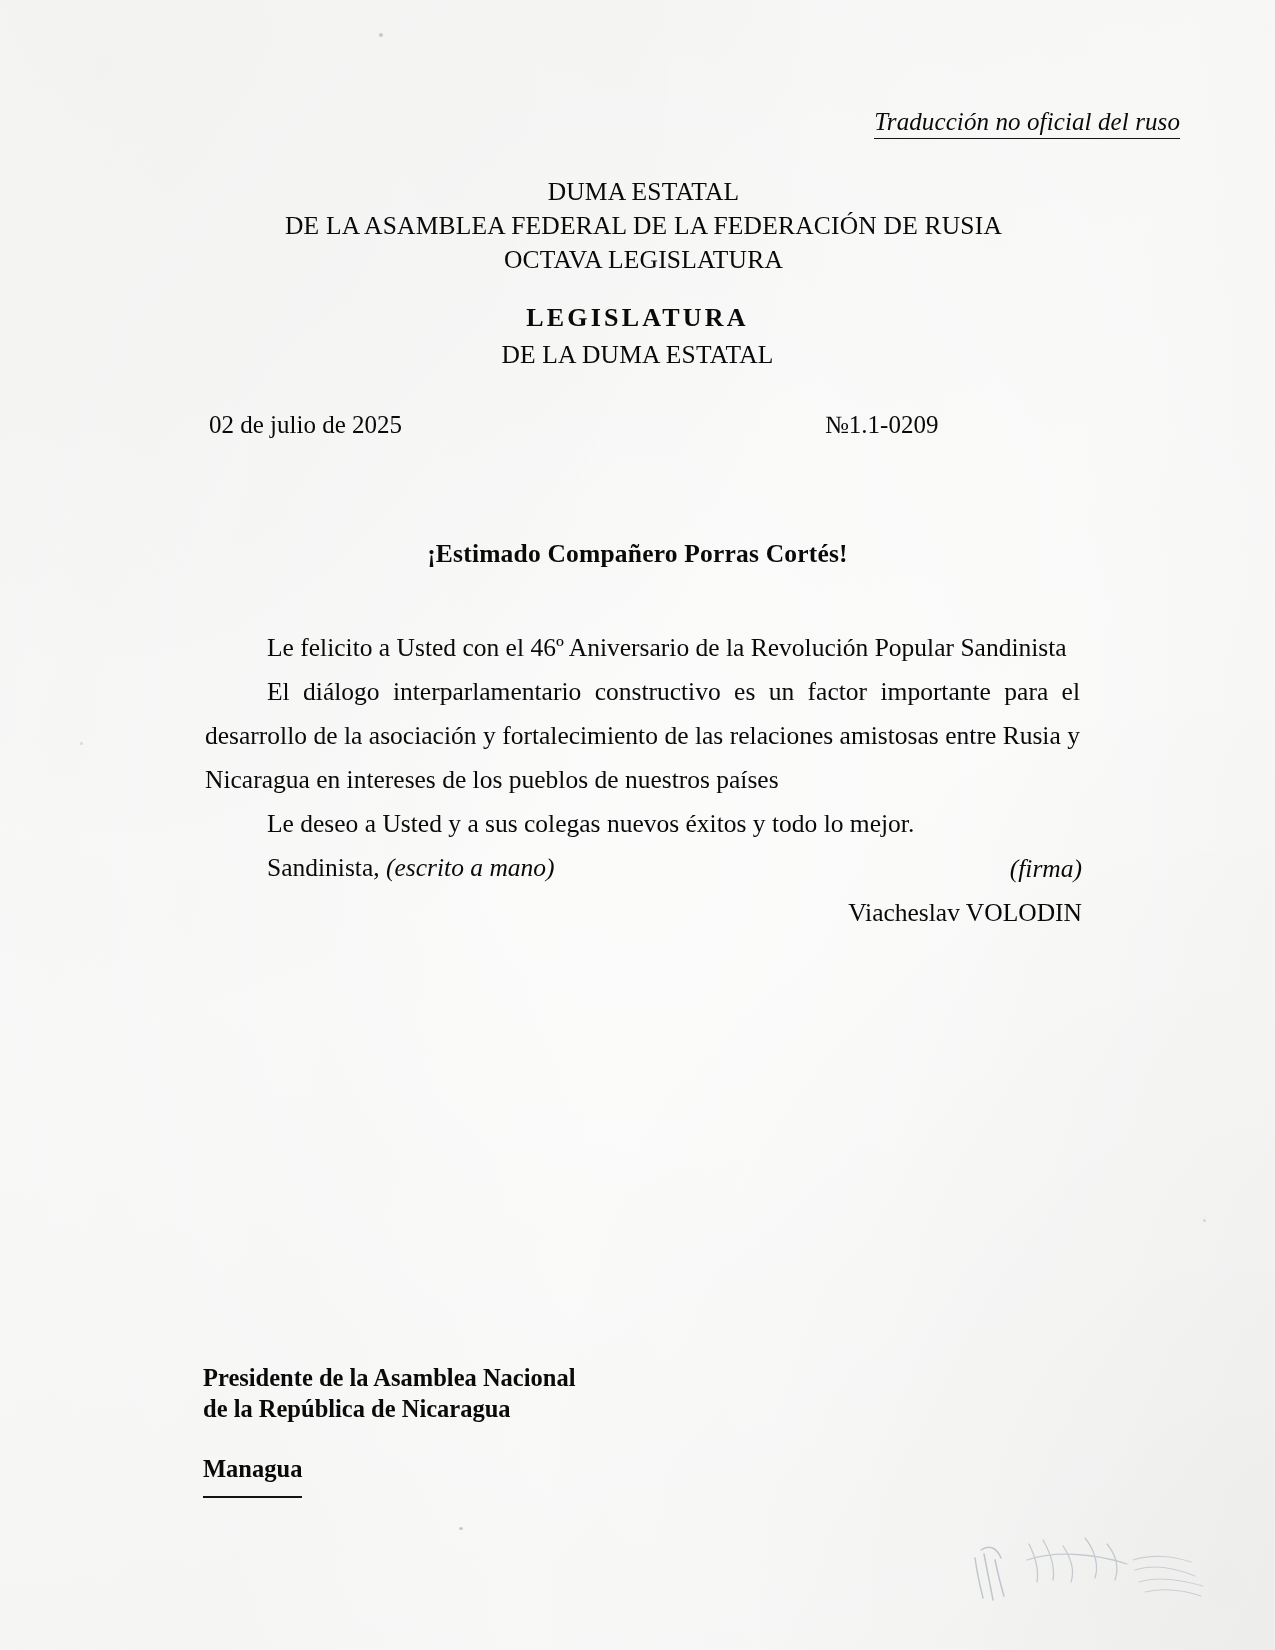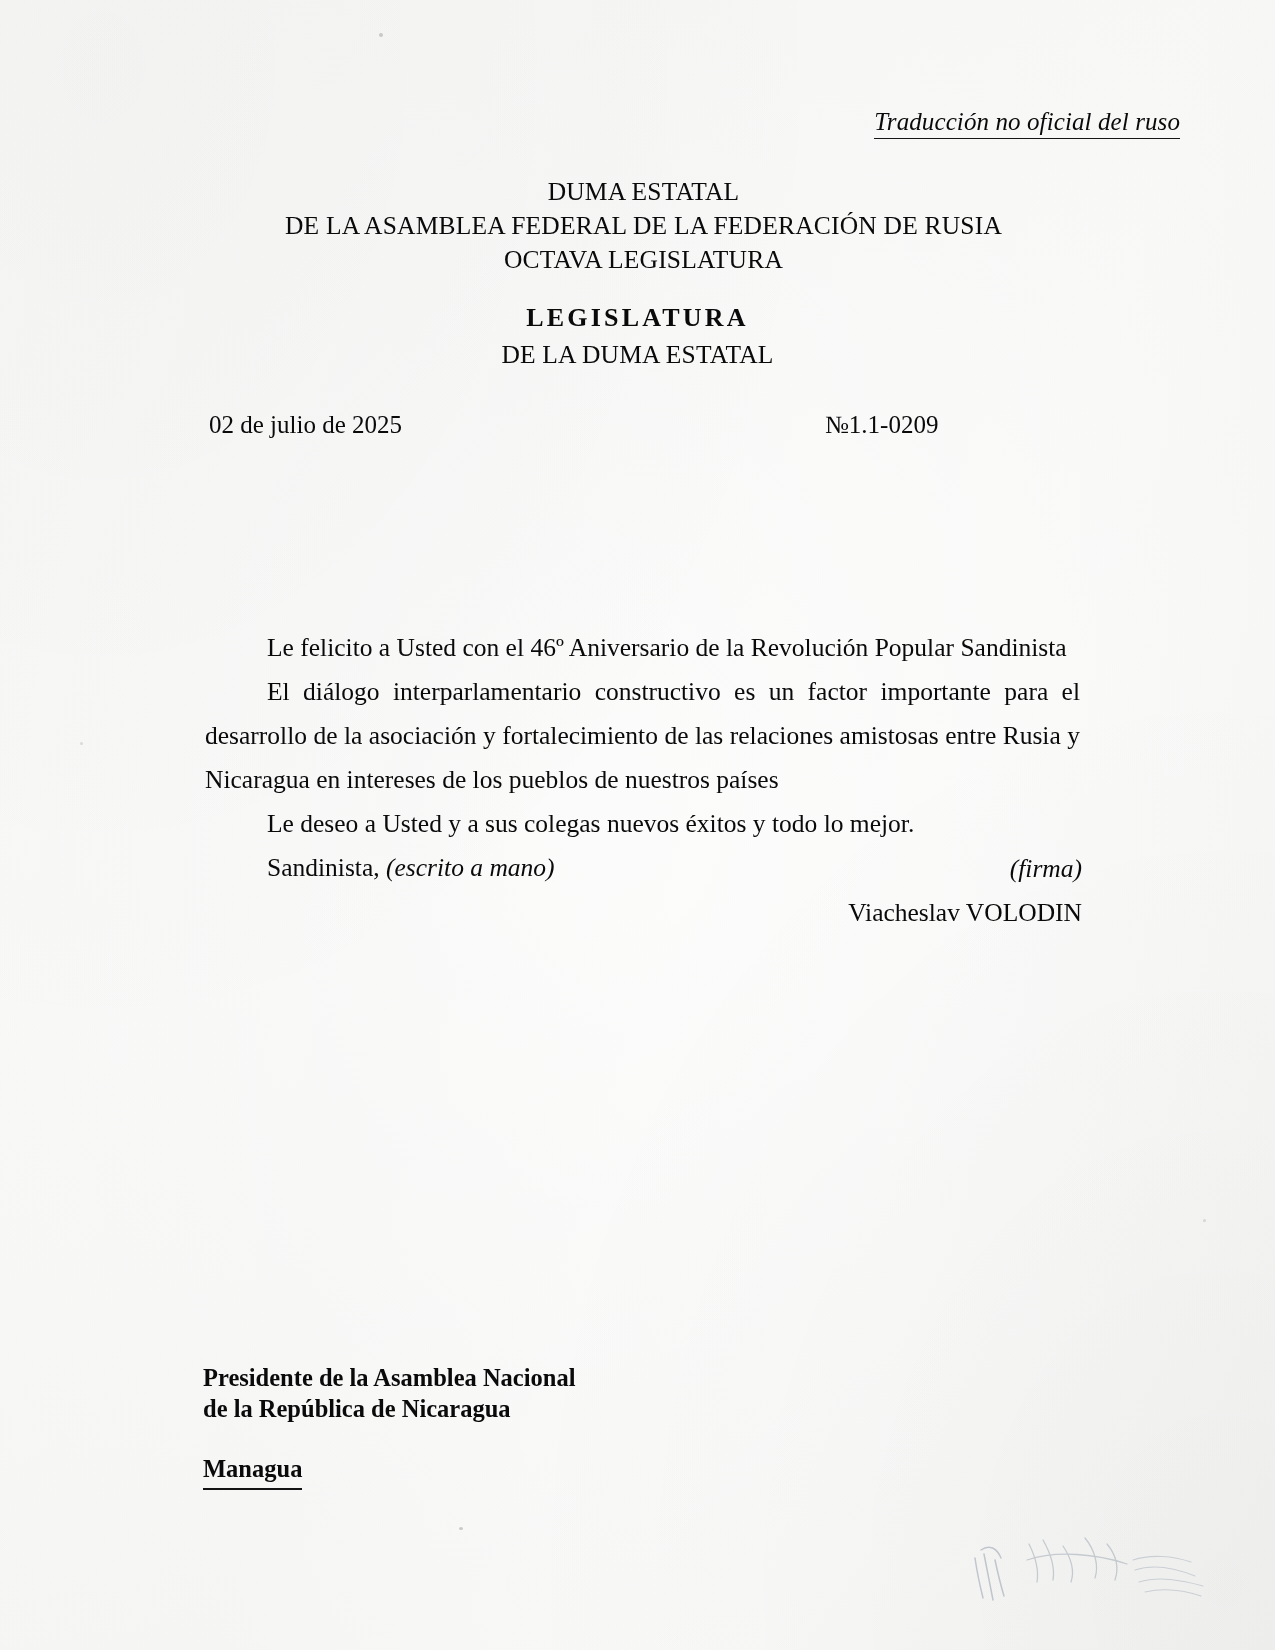--- a/index.html
+++ b/index.html
@@ -174,21 +174,21 @@
     left: 203px;
     font-size: 24.5px;
     font-weight: bold;
     line-height: 31px;
   }
   .recipient-block div { white-space: nowrap; }
   .recipient-city {
     margin-top: 29px;
     display: inline-block;
     border-bottom: 2px solid #131313;
-    padding-bottom: 4px;
+    padding-bottom: 12px;
     text-align: right;
   }
 
   
   .hand-residue {
     position: absolute;
     bottom: 34px;
     right: 58px;
     width: 250px;
     height: 96px;
@@ -220,20 +220,21 @@
   <div class="title-block">
     <div class="title-main">LEGISLATURA</div>
     <div class="title-sub">DE LA DUMA ESTATAL</div>
   </div>
 
   <div class="meta-row">
     <span class="meta-date">02 de julio de 2025</span>
     <span class="meta-ref">№1.1-0209</span>
   </div>
 
+  <div class="salutation">¡Estimado Compañero Porras Cortés!</div>
 
   <div class="body-text">
     <p class="para-indent">Le felicito a Usted con el 46º Aniversario de la Revolución Popular Sandinista</p>
     <p class="para-justified">El diálogo interparlamentario constructivo es un factor importante para el desarrollo de la asociación y fortalecimiento de las relaciones amistosas entre Rusia y Nicaragua en intereses de los pueblos de nuestros países</p>
     <p class="para-indent">Le deseo a Usted y a sus colegas nuevos éxitos y todo lo mejor.</p>
     <p class="para-indent"><span>Sandinista,</span> <span class="handnote">(escrito a mano)</span></p>
   </div>
 
   <div class="signature-block">
     <div class="signature-mark">(firma)</div>

